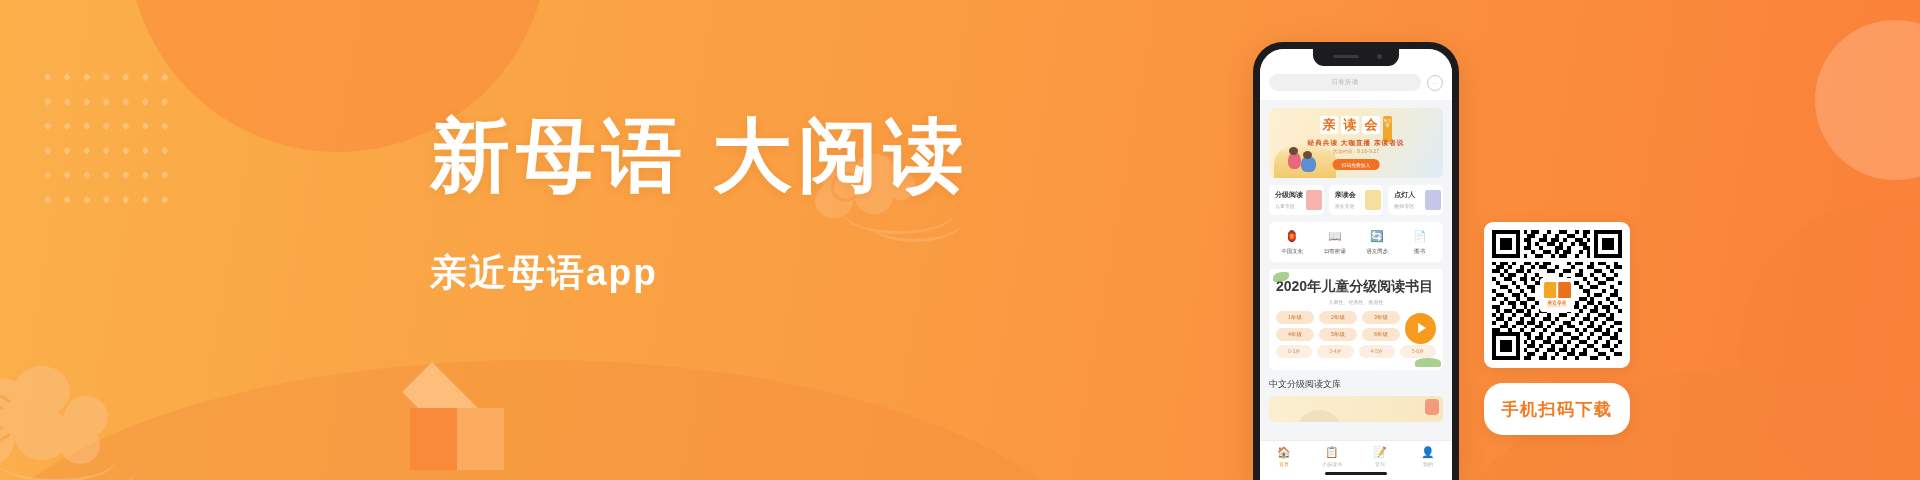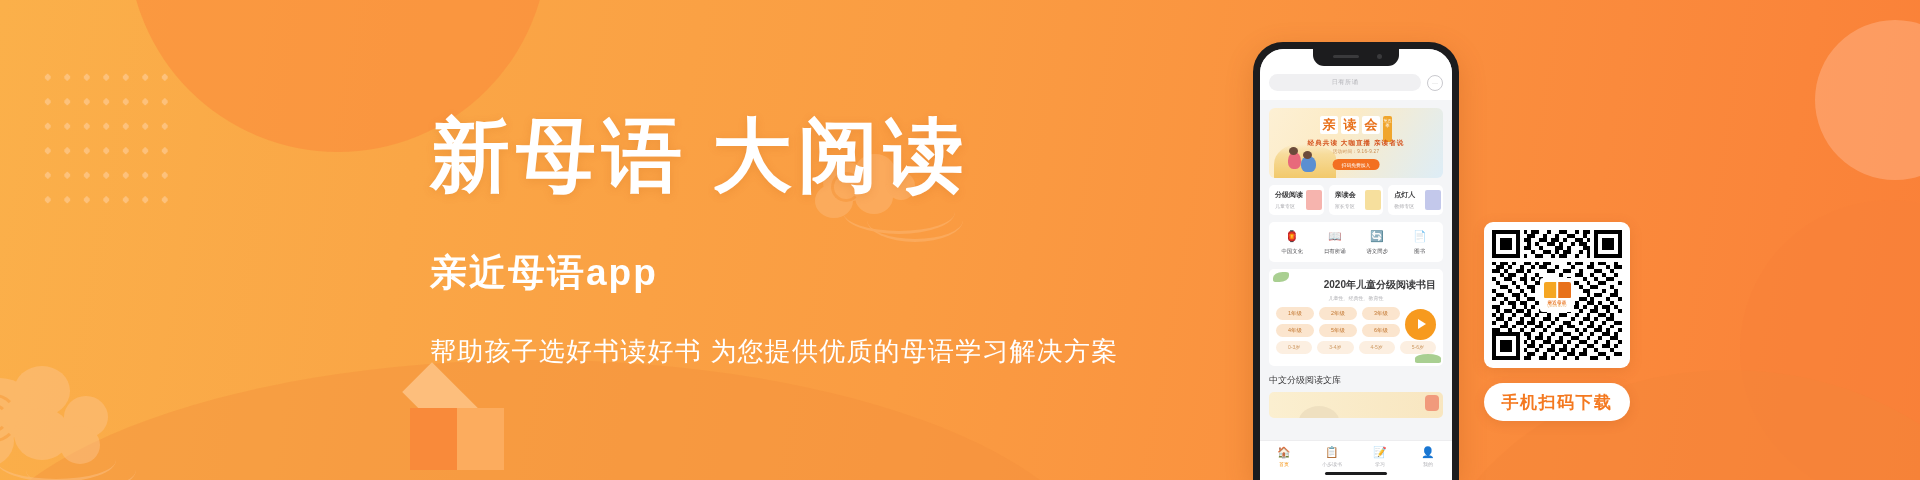--- a/index.html
+++ b/index.html
@@ -233,21 +233,21 @@
     padding:9px 7px 8px 7px; position:relative; overflow:hidden;
   }
   .leaf-tl{
     position:absolute;left:4px;top:3px;width:16px;height:10px;
     background:#8CBF6C;border-radius:60% 20% 60% 20%;opacity:.75;
   }
   .leaf-br{
     position:absolute;right:2px;bottom:3px;width:26px;height:9px;
     background:#8CBF6C;border-radius:60% 60% 20% 20%;opacity:.75;
   }
-  .bc-title{text-align:right;font-size:10px;font-weight:700;color:#3A3A3C;white-space:nowrap;}
+  .bc-title{text-align:left;font-size:14px;font-weight:700;color:#3A3A3C;white-space:nowrap;}
   .bc-sub{text-align:center;font-size:5px;color:#AEAEB2;margin-top:3px;white-space:nowrap;}
   .grade-wrap{position:relative;margin-top:6px;}
   .grade-row{display:flex;gap:5px;margin-bottom:4px;padding-right:36px;}
   .grade-row.small{padding-right:0;}
   .pill{
     flex:1;text-align:center;background:#FBE5CE;color:#C2762F;
     font-size:5.4px;border-radius:7px;padding:3.2px 0;white-space:nowrap;
   }
   .pill.lite{background:#FCEFE1;color:#CE9A63;font-size:5px;}
   .play-btn{
@@ -306,21 +306,21 @@
     border-radius:2px 2px 1px 1px; position:relative;
   }
   .qr-logo .bk:after{
     content:"";position:absolute;left:50%;top:0;width:1.6px;height:100%;
     background:#fff;transform:translateX(-50%);
   }
   .qr-logo .nm{font-size:4.4px;color:#E8711B;margin-top:1.5px;letter-spacing:.3px;font-weight:700;}
   .qr-logo .en{font-size:2.6px;color:#E8A050;letter-spacing:.2px;}
 
   .dl-btn{
-    margin-top:15px;width:146px;height:38px;background:#fff;border-radius:19px;
+    margin-top:15px;width:146px;height:52px;background:#fff;border-radius:19px;
     display:flex;align-items:center;justify-content:center;
     font-size:17px;font-weight:700;color:#F47920;letter-spacing:1.5px;
     box-shadow:0 3px 12px rgba(150,60,10,.14); cursor:pointer;
   }
 </style>
 </head>
 <body>
 
 <div class="banner">
 
@@ -361,21 +361,20 @@
       <div class="tail" style="left:28px;top:62px;width:112px;"></div>
       <div class="tail" style="left:52px;top:70px;width:96px;"></div>
     </div>
   </div>
 
   <div class="copy">
     <div class="headline">
       <span>新母语</span><span class="gap"></span><span>大阅读</span>
     </div>
     <div class="subhead">亲近母语app</div>
-    <div class="tagline">帮助孩子选好书读好书 为您提供优质的母语学习解决方案</div>
   </div>
 
   <div class="phone">
     <div class="phone-screen">
 
       <div class="notch">
         <div class="spk"></div>
         <div class="cam"></div>
       </div>
 

